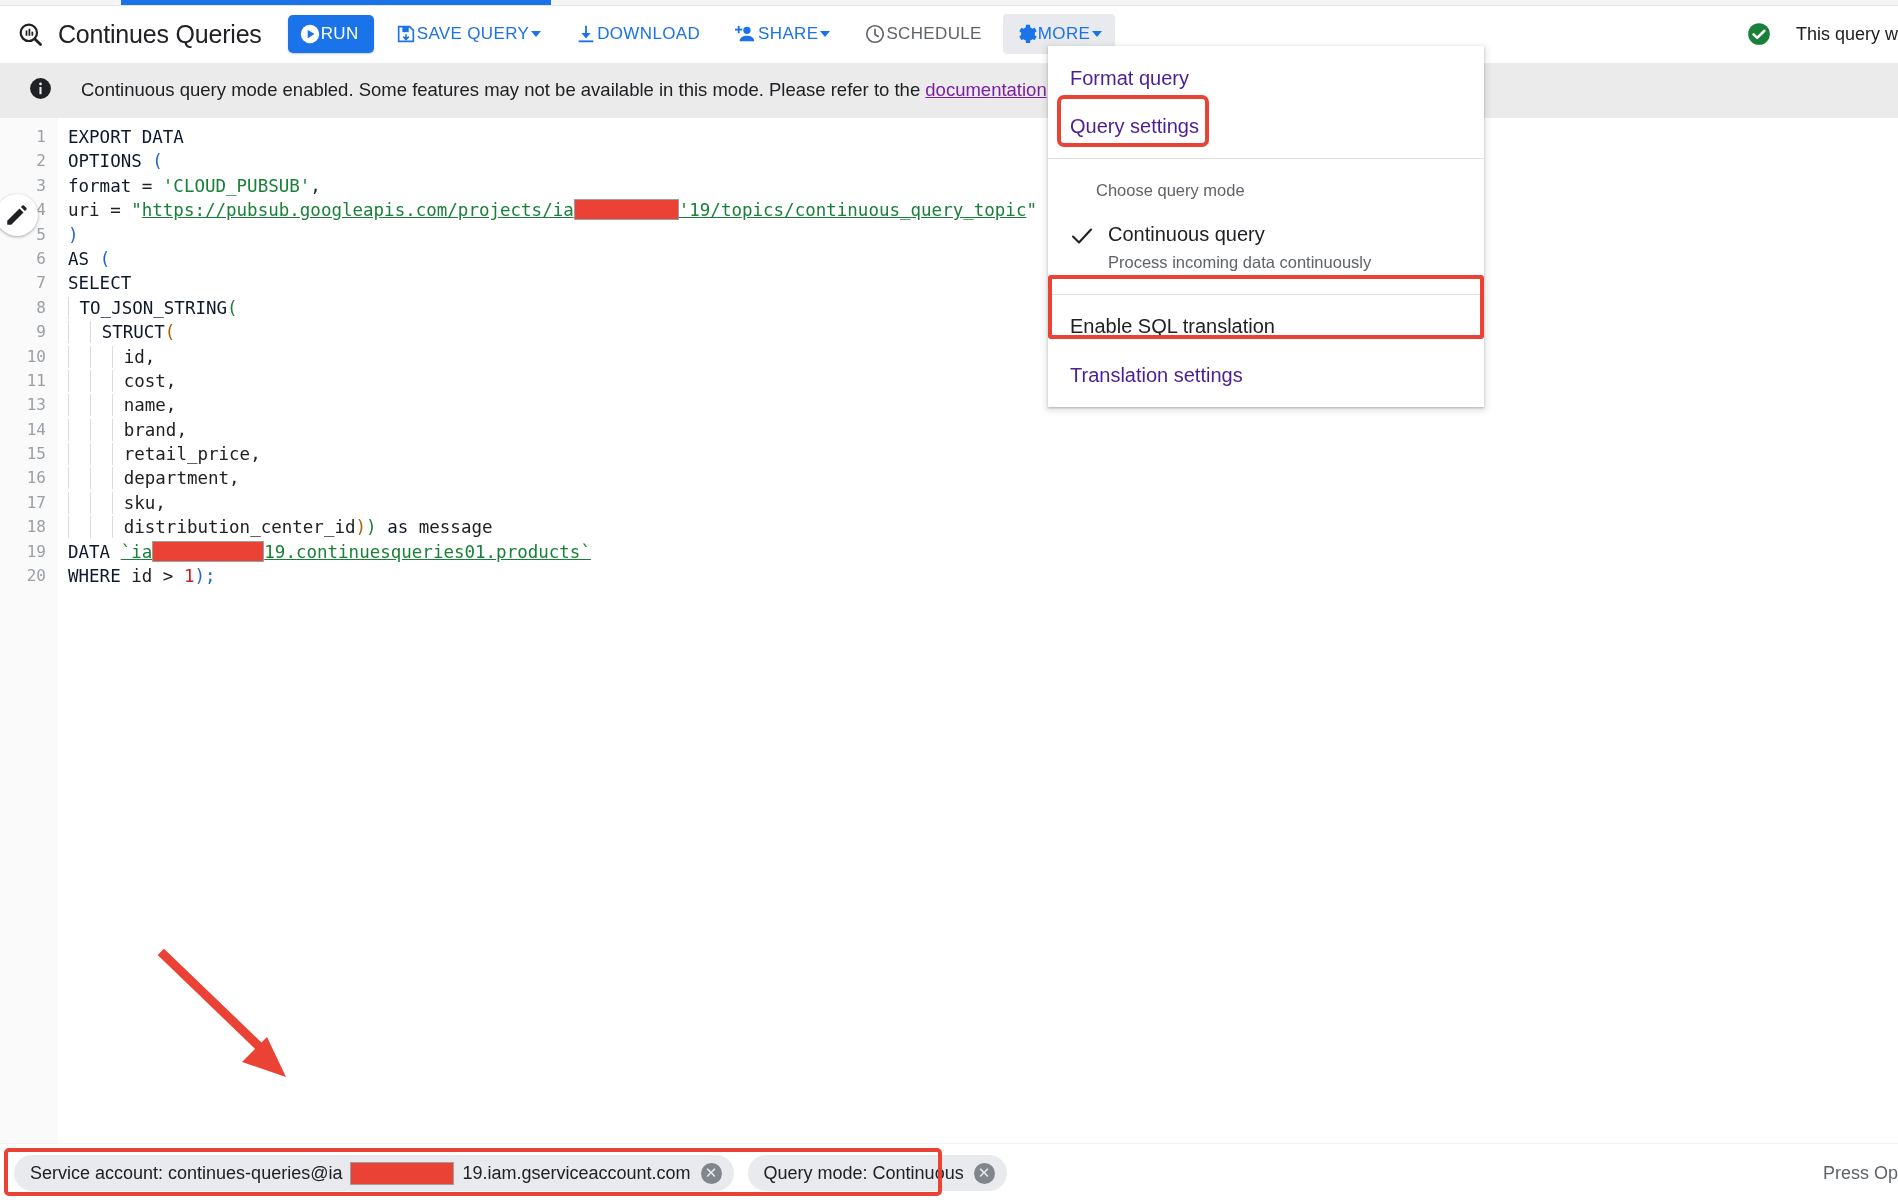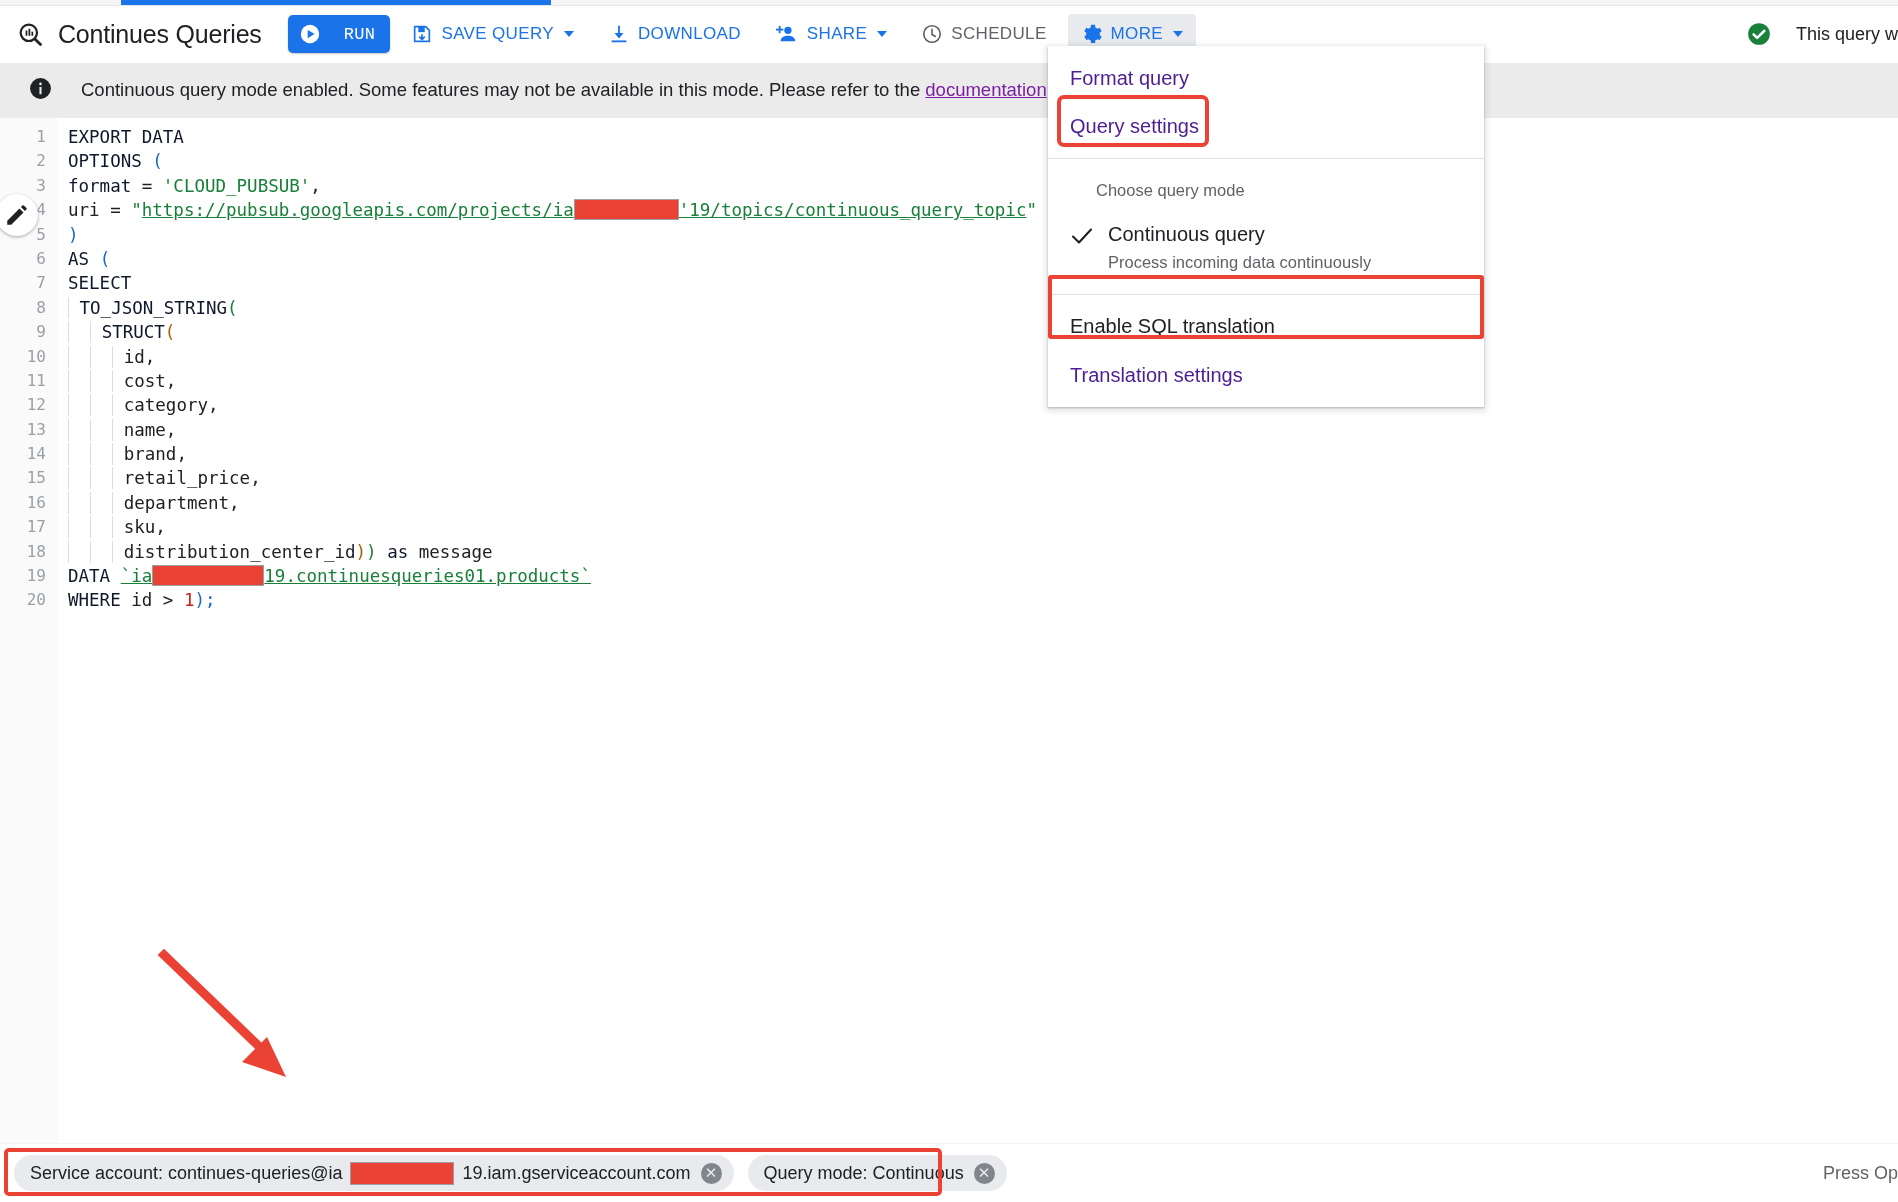--- a/index.html
+++ b/index.html
@@ -34,29 +34,28 @@
     border-radius: 50%; flex: 0 0 auto;
   }
   .page-title {
     font-size: 25px; color: #202124; font-weight: 400;
     margin-left: 6px; margin-right: 26px; white-space: nowrap;
     letter-spacing: -0.2px;
   }
   .btn-run {
     background: #1a73e8; color: #fff; border-radius: 5px;
     height: 38px; padding: 0 15px 0 11px;
-    display: flex; align-items: center; gap: 23px;
+    display: flex; align-items: center; gap: 0;
     font-size: 17px; font-weight: 500; letter-spacing: .4px;
     white-space: nowrap; cursor: pointer;
     box-shadow: 0 1px 2px rgba(60,64,67,.3);
-    font-family: Liberation Mono, monospace;
   }
   .tb-btn {
     height: 40px; padding: 0 13px;
-    display: flex; align-items: center; gap: 8px;
+    display: flex; align-items: center; 
     color: #1a73e8; font-size: 17px; font-weight: 500; letter-spacing: .35px;
     white-space: nowrap; cursor: pointer; border-radius: 4px;
     margin-left: 8px;
   }
   .tb-btn.muted { color: #5f6368; }
   .tb-btn.active { background: #e8eaed; color: #1a73e8; }
   .caret {
     width: 0; height: 0; border-left: 5px solid transparent;
     border-right: 5px solid transparent; border-top: 6px solid currentColor;
     margin-left: 2px;
@@ -352,24 +351,20 @@
       <div class="code-line">
         <span class="ln">10</span>
         <span class="code-txt"><span class="indent-guide"></span><span class="plain">  </span><span class="indent-guide"></span><span class="plain">  </span><span class="indent-guide"></span><span class="plain"> </span><span class="plain">id</span><span class="plain">,</span></span>
       </div>
 
       <div class="code-line">
         <span class="ln">11</span>
         <span class="code-txt"><span class="indent-guide"></span><span class="plain">  </span><span class="indent-guide"></span><span class="plain">  </span><span class="indent-guide"></span><span class="plain"> </span><span class="plain">cost</span><span class="plain">,</span></span>
       </div>
 
-      <div class="code-line">
-        <span class="ln">12</span>
-        <span class="code-txt"><span class="indent-guide"></span><span class="plain">  </span><span class="indent-guide"></span><span class="plain">  </span><span class="indent-guide"></span><span class="plain"> </span><span class="plain">category</span><span class="plain">,</span></span>
-      </div>
 
       <div class="code-line">
         <span class="ln">13</span>
         <span class="code-txt"><span class="indent-guide"></span><span class="plain">  </span><span class="indent-guide"></span><span class="plain">  </span><span class="indent-guide"></span><span class="plain"> </span><span class="plain">name</span><span class="plain">,</span></span>
       </div>
 
       <div class="code-line">
         <span class="ln">14</span>
         <span class="code-txt"><span class="indent-guide"></span><span class="plain">  </span><span class="indent-guide"></span><span class="plain">  </span><span class="indent-guide"></span><span class="plain"> </span><span class="plain">brand</span><span class="plain">,</span></span>
       </div>

